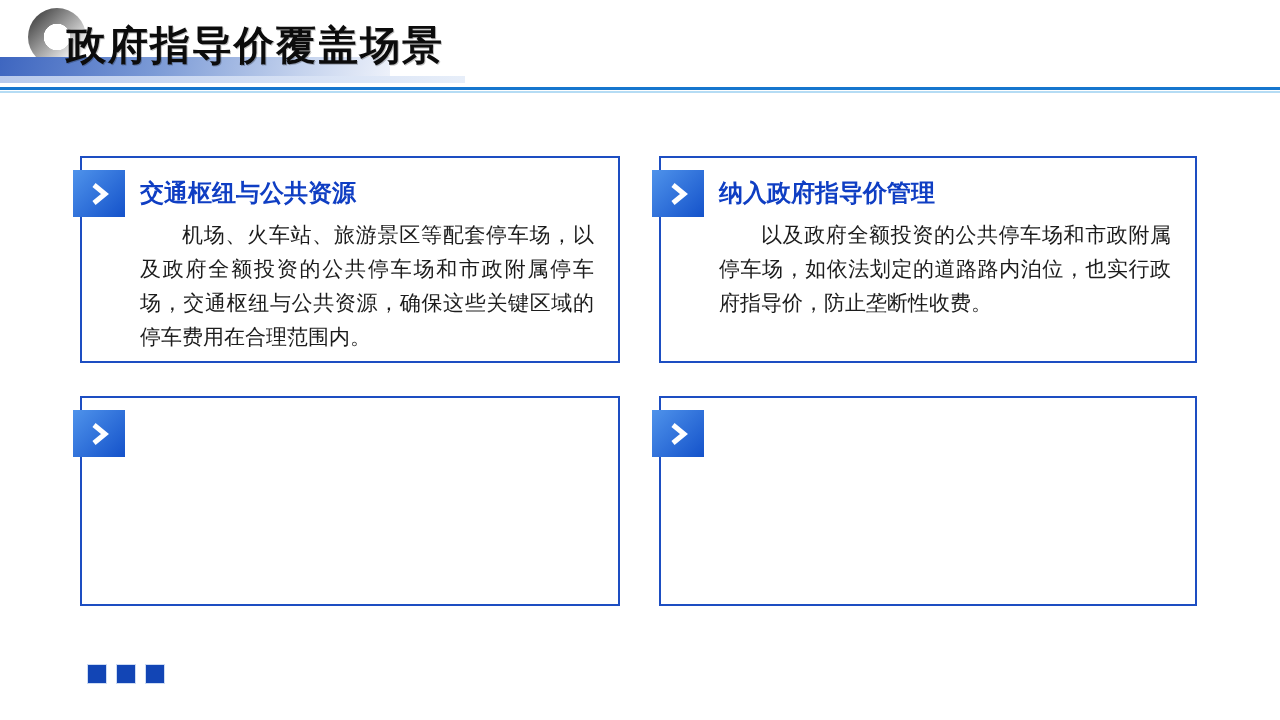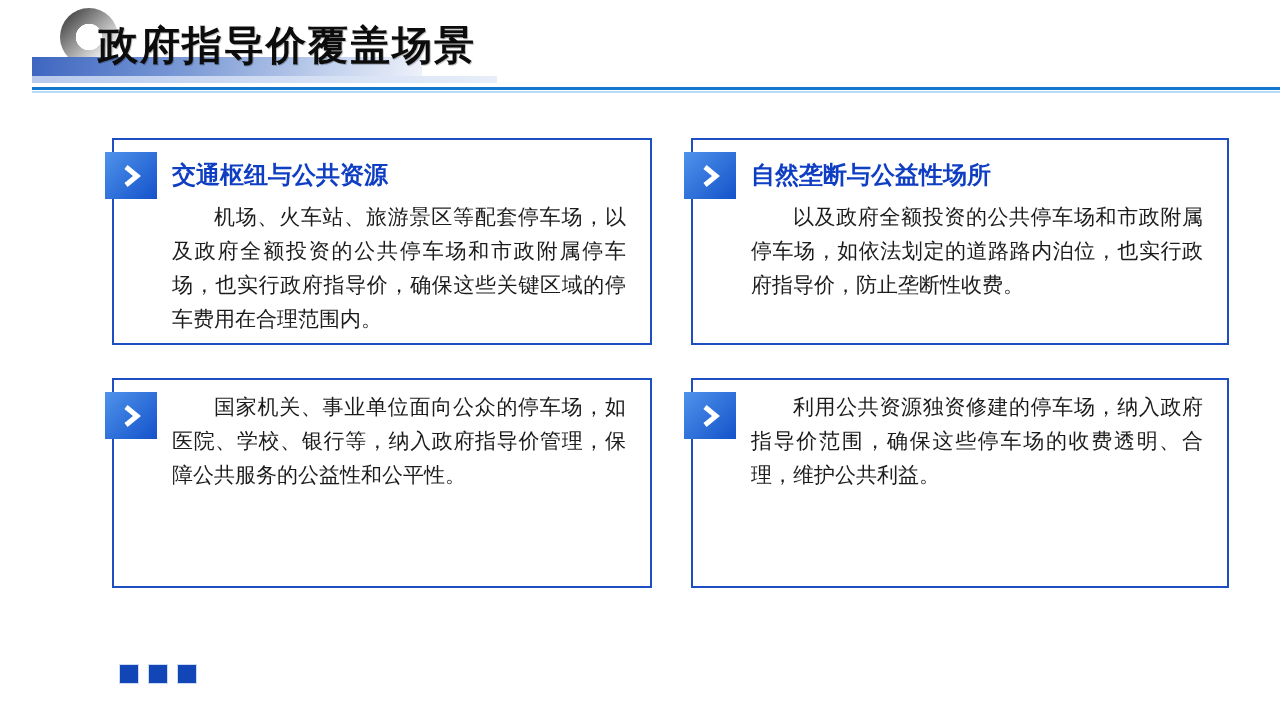--- a/index.html
+++ b/index.html
@@ -2,21 +2,21 @@
 <html style="--title-text: #0c0c0c; --body-text: #1c1c1c; --card-border: #1d4ec2; --card-title: #0f3ec3; --flag-from: #4f93eb; --flag-to: #1452ca; --divider: #1576ce; --divider-light: #b5dcf4; --square: #1245b5;"><head>
 <meta charset="utf-8">
 <style>
   html, body {
     margin: 0; padding: 0;
     width: 1280px; height: 720px;
     background: #ffffff;
     overflow: hidden;
     font-family: "Liberation Sans", sans-serif;
   }
-  .slide { position: relative; width: 1232px; height: 720px; background: #fff; margin-left: 32px; }
+  .slide { position: relative; width: 1232px; height: 720px; background: #fff; }
 
   
   .ring {
     position: absolute; left: 28px; top: 8px;
     width: 58px; height: 58px; border-radius: 50%;
     background:
       radial-gradient(circle at 50% 50%, #ffffff 0 13px, rgba(255,255,255,0) 13.5px),
       linear-gradient(135deg, #2b2b2b 0%, #8f8f8f 40%, #e6e6e6 75%, #fcfcfc 100%);
     z-index: 1;
   }
@@ -44,21 +44,21 @@
     position: absolute; left: 0; top: 87px; width: 1280px; height: 3px;
     background: var(--divider, #1576ce);
   }
   .divider-light {
     position: absolute; left: 0; top: 91px; width: 1280px; height: 2px;
     background: var(--divider-light, #b5dcf4);
   }
 
   
   .cards {
-    position: absolute; left: 80px; top: 138px;
+    position: absolute; left: 80px; top: 156px;
     display: grid;
     grid-template-columns: 540px 538px;
     grid-template-rows: 207px 210px;
     column-gap: 39px; row-gap: 33px;
   }
   .card {
     position: relative;
     border: 2px solid var(--card-border, #1d4ec2);
     background: #ffffff;
     box-sizing: border-box;
@@ -104,49 +104,47 @@
 
   <div class="cards">
 
     <div class="card">
       <div class="flag">
         <svg width="22" height="26" viewBox="0 0 22 26" aria-hidden="true">
           <path d="M6 4 L17 13 L6 22" fill="none" stroke="#ffffff" stroke-width="5" stroke-linejoin="miter"></path>
         </svg>
       </div>
       <div class="card-title">交通枢纽与公共资源</div>
-      <div class="card-body">机场、火车站、旅游景区等配套停车场，以及政府全额投资的公共停车场和市政附属停车场，也实行政府指导价，确保这些关键区域的停车费用在合理范围内。</div>
+      <div class="card-body">机场、火车站、旅游景区等配套停车场，以及政府全额投资的公共停车场和市政附属停车场，交通枢纽与公共资源，确保这些关键区域的停车费用在合理范围内。</div>
     </div>
 
     <div class="card">
       <div class="flag">
         <svg width="22" height="26" viewBox="0 0 22 26" aria-hidden="true">
           <path d="M6 4 L17 13 L6 22" fill="none" stroke="#ffffff" stroke-width="5" stroke-linejoin="miter"></path>
         </svg>
       </div>
-      <div class="card-title">自然垄断与公益性场所</div>
+      <div class="card-title">纳入政府指导价管理</div>
       <div class="card-body">以及政府全额投资的公共停车场和市政附属停车场，如依法划定的道路路内泊位，也实行政府指导价，防止垄断性收费。</div>
     </div>
 
     <div class="card">
       <div class="flag">
         <svg width="22" height="26" viewBox="0 0 22 26" aria-hidden="true">
           <path d="M6 4 L17 13 L6 22" fill="none" stroke="#ffffff" stroke-width="5" stroke-linejoin="miter"></path>
         </svg>
       </div>
-      <div class="card-body">国家机关、事业单位面向公众的停车场，如医院、学校、银行等，纳入政府指导价管理，保障公共服务的公益性和公平性。</div>
     </div>
 
     <div class="card">
       <div class="flag">
         <svg width="22" height="26" viewBox="0 0 22 26" aria-hidden="true">
           <path d="M6 4 L17 13 L6 22" fill="none" stroke="#ffffff" stroke-width="5" stroke-linejoin="miter"></path>
         </svg>
       </div>
-      <div class="card-body">利用公共资源独资修建的停车场，纳入政府指导价范围，确保这些停车场的收费透明、合理，维护公共利益。</div>
     </div>
 
   </div>
 
   <div class="decor-squares">
     <div class="decor-square"></div>
     <div class="decor-square"></div>
     <div class="decor-square"></div>
   </div>
 

